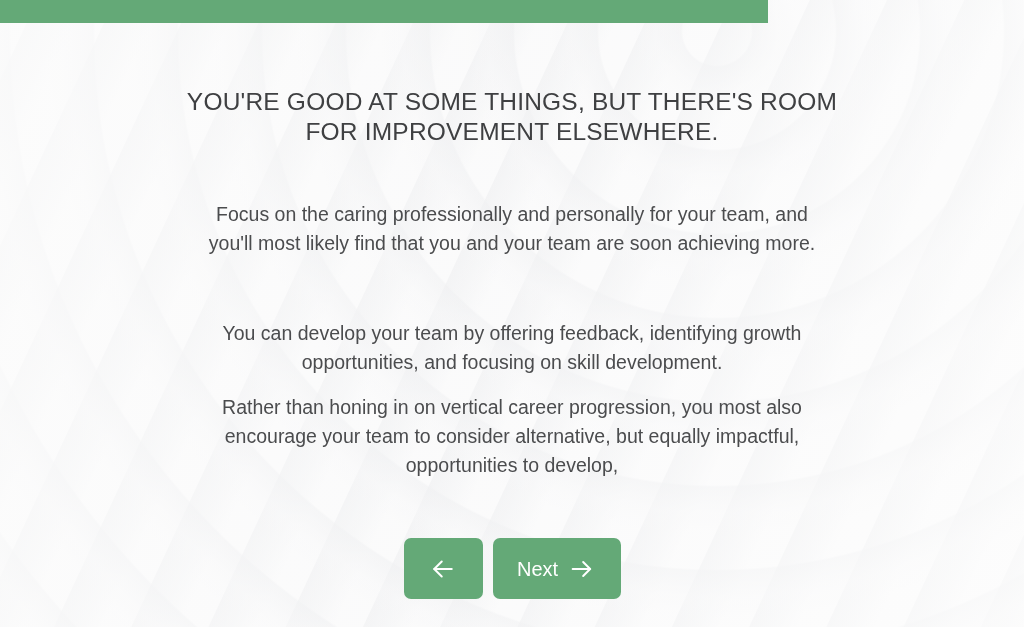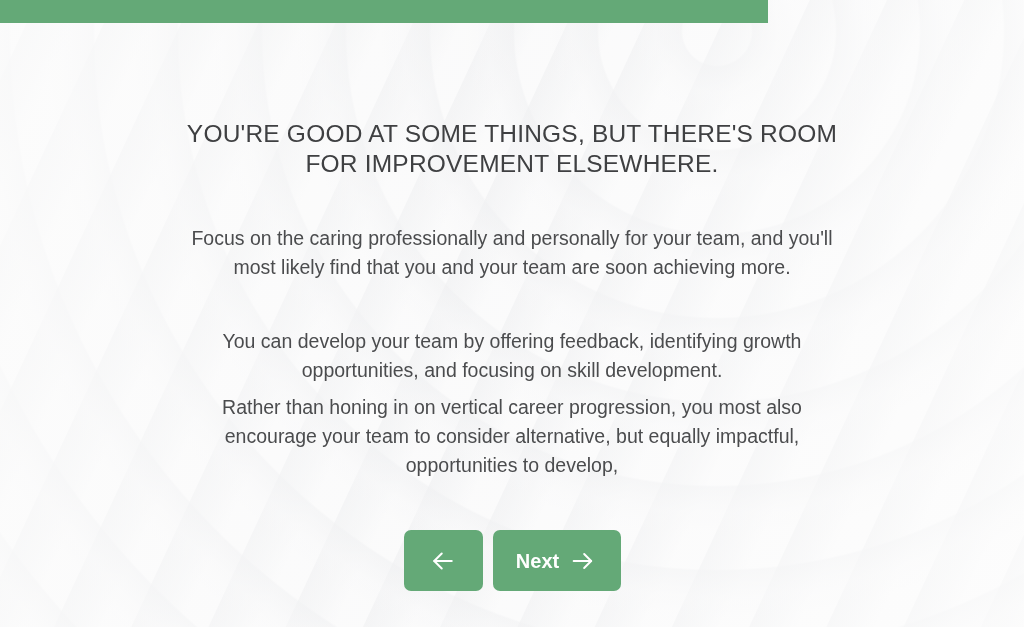--- a/index.html
+++ b/index.html
@@ -82,41 +82,41 @@
   #content {
     position: relative;
     z-index: 2;
     width: 1024px;
     padding-top: 23px;
     text-align: center;
   }
 
   #result-heading {
     margin: 0 auto;
-    padding-top: 96px;
+    padding-top: 64px;
     width: 700px;
     font-size: 24.5px;
     line-height: 30px;
     letter-spacing: 0.2px;
     font-weight: 400;
     color: #3f4042;
     text-transform: uppercase;
   }
 
   #result-body {
     margin: 0 auto;
     padding-top: 37px;
     width: 660px;
     font-size: 19.5px;
     line-height: 29px;
     color: #4b4c4e;
     font-weight: 400;
   }
 
-  #result-body .para { margin: 8px; }
+  #result-body .para { margin: 16px; }
   #result-body .para-gap { height: 29px; }
 
   
   #nav-buttons {
     display: flex;
     justify-content: center;
     align-items: center;
     gap: 10px;
     padding-top: 42px;
   }
@@ -133,21 +133,21 @@
     font-family: "Liberation Sans", sans-serif;
     height: 61px;
   }
 
   #back-button { width: 79px; }
 
   #next-button {
     width: 128px;
     gap: 10px;
     font-size: 20px;
-    font-weight: 700;
+    font-weight: 400;
   }
 
   .nav-btn svg { display: block; }
 
   #next-button-label { line-height: 1; }
 </style>
 </head>
 <body>
 
 <div id="bg-texture">

